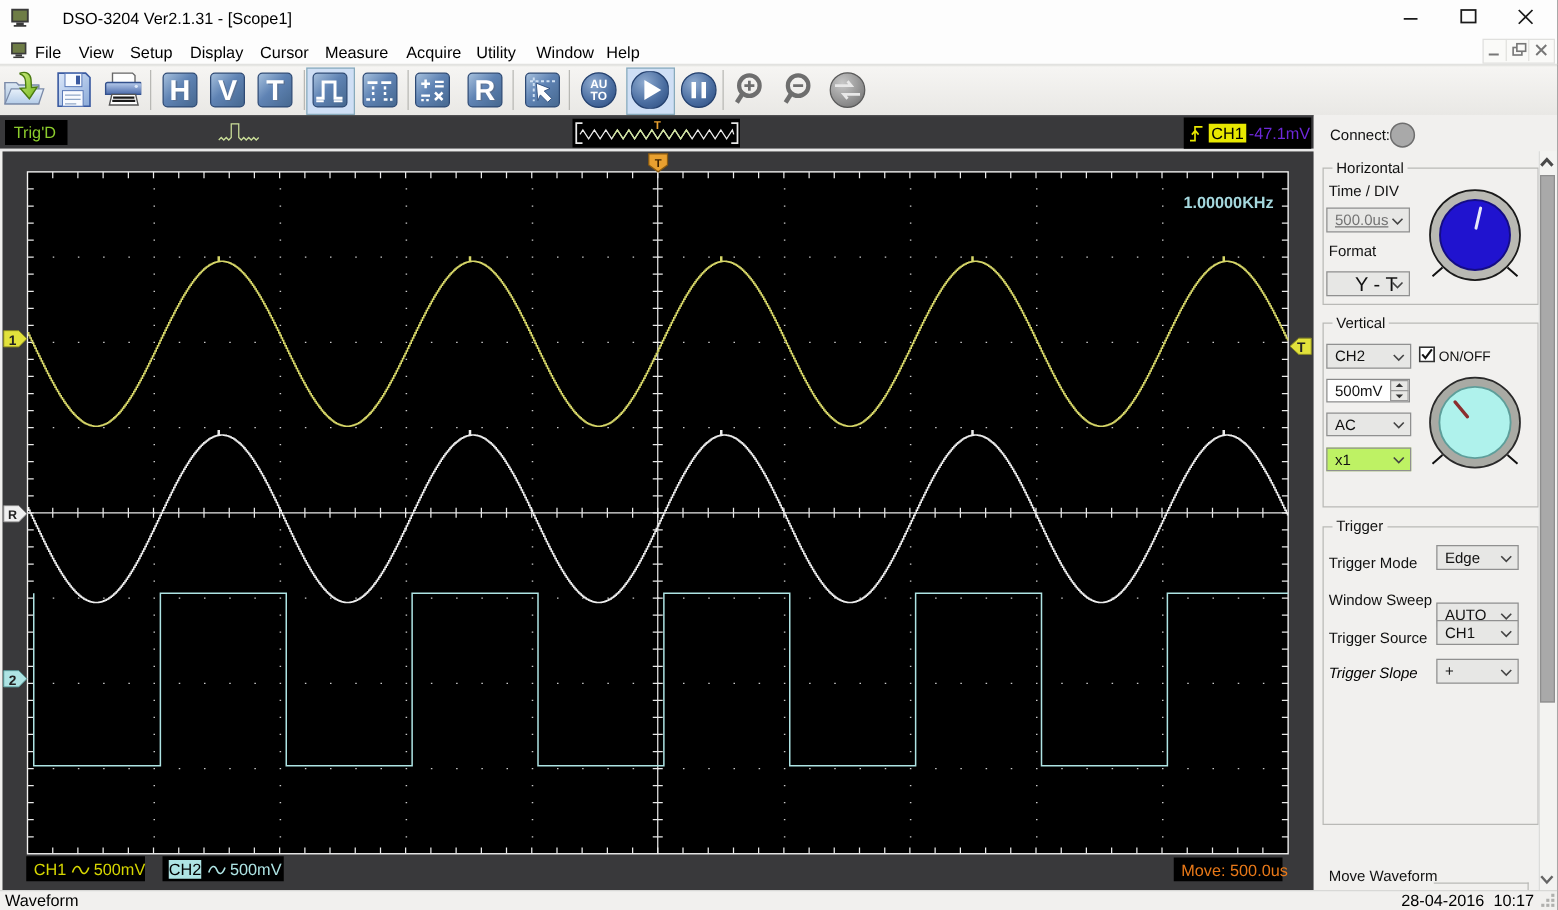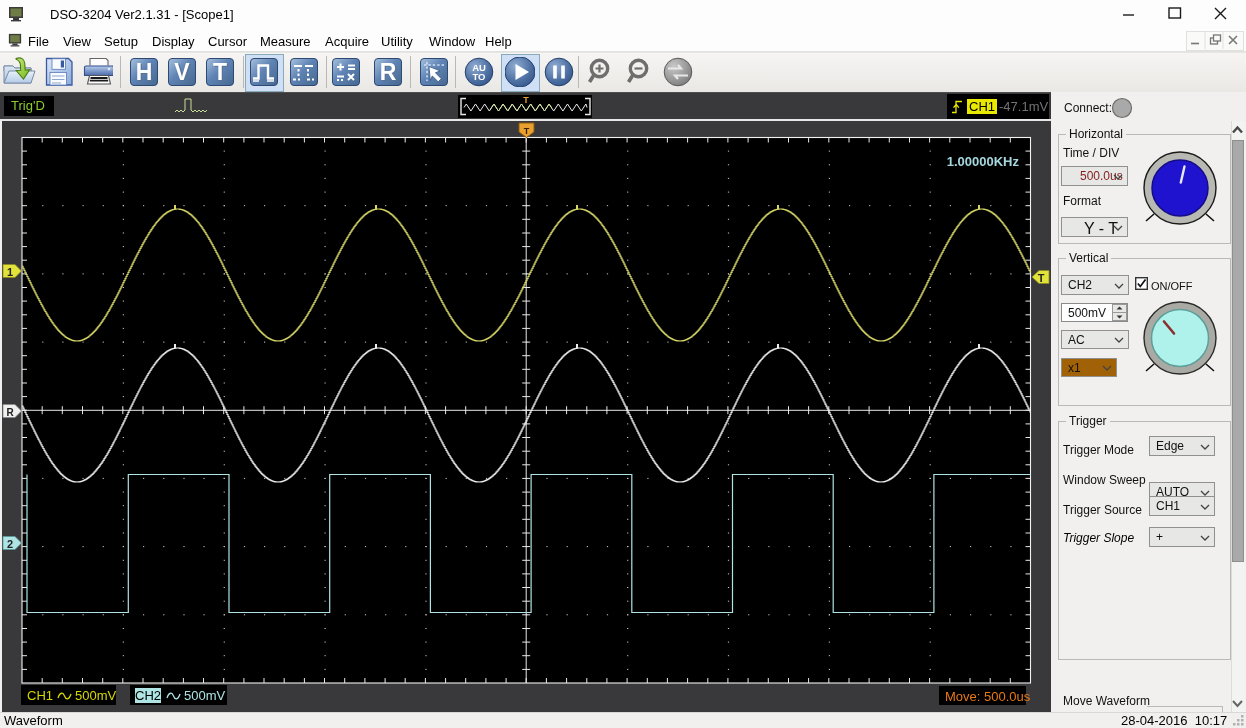--- a/index.html
+++ b/index.html
@@ -176,21 +176,21 @@
       <clipPath id="midclip">
         <rect x="490" y="96" width="62" height="20"></rect>
       </clipPath>
 <text x="526" y="103" font-size="9" font-weight="bold" fill="#e8a030" text-anchor="middle" font-family="Liberation Sans, sans-serif">T</text>
 </svg>
 <div style="position:absolute;left:947px;top:94px;width:102px;height:25px;background:#000;"></div>
 <svg style="position:absolute;left:951px;top:97px" width="14" height="19" viewBox="0 0 14 19">
 <path d="M1,15.5 h4 v-11 h6 M5.2,7.5 l-2.7,3.2 M5.2,7.5 l2.7,3.2" fill="none" stroke="#e8e800" stroke-width="1.3"></path>
 </svg>
 <span style="position:absolute;left:967px;top:99px;font-size:13px;color:#000;background:#e8e800;padding:0 2px;">CH1</span>
-<span style="position:absolute;left:999px;top:99px;font-size:13px;color:#737373;">-47.1mV</span>
+<span style="position:absolute;left:999px;top:99px;font-size:13px;color:#6d28d9;">-47.1mV</span>
 
 
 
 <svg style="position:absolute;left:0;top:121px" width="1053" height="591" viewBox="0 121 1053 591">
 <rect x="2" y="121" width="1049" height="591" fill="#39393b"></rect>
 <rect x="22" y="137.5" width="1008.5" height="545.5" fill="#000"></rect>
 <rect x="22" y="137.5" width="1008.5" height="545.5" fill="none" stroke="#f2f2f2" stroke-width="1.1"></rect>
 <path d="M122.8,151.1h1.2M122.8,164.8h1.2M122.8,178.4h1.2M122.8,192.1h1.2M122.8,205.7h1.2M122.8,219.3h1.2M122.8,233.0h1.2M122.8,246.6h1.2M122.8,260.2h1.2M122.8,273.9h1.2M122.8,287.5h1.2M122.8,301.1h1.2M122.8,314.8h1.2M122.8,328.4h1.2M122.8,342.1h1.2M122.8,355.7h1.2M122.8,369.3h1.2M122.8,383.0h1.2M122.8,396.6h1.2M122.8,410.2h1.2M122.8,423.9h1.2M122.8,437.5h1.2M122.8,451.2h1.2M122.8,464.8h1.2M122.8,478.4h1.2M122.8,492.1h1.2M122.8,505.7h1.2M122.8,519.3h1.2M122.8,533.0h1.2M122.8,546.6h1.2M122.8,560.3h1.2M122.8,573.9h1.2M122.8,587.5h1.2M122.8,601.2h1.2M122.8,614.8h1.2M122.8,628.5h1.2M122.8,642.1h1.2M122.8,655.7h1.2M122.8,669.4h1.2M223.7,151.1h1.2M223.7,164.8h1.2M223.7,178.4h1.2M223.7,192.1h1.2M223.7,205.7h1.2M223.7,219.3h1.2M223.7,233.0h1.2M223.7,246.6h1.2M223.7,260.2h1.2M223.7,273.9h1.2M223.7,287.5h1.2M223.7,301.1h1.2M223.7,314.8h1.2M223.7,328.4h1.2M223.7,342.1h1.2M223.7,355.7h1.2M223.7,369.3h1.2M223.7,383.0h1.2M223.7,396.6h1.2M223.7,410.2h1.2M223.7,423.9h1.2M223.7,437.5h1.2M223.7,451.2h1.2M223.7,464.8h1.2M223.7,478.4h1.2M223.7,492.1h1.2M223.7,505.7h1.2M223.7,519.3h1.2M223.7,533.0h1.2M223.7,546.6h1.2M223.7,560.3h1.2M223.7,573.9h1.2M223.7,587.5h1.2M223.7,601.2h1.2M223.7,614.8h1.2M223.7,628.5h1.2M223.7,642.1h1.2M223.7,655.7h1.2M223.7,669.4h1.2M324.5,151.1h1.2M324.5,164.8h1.2M324.5,178.4h1.2M324.5,192.1h1.2M324.5,205.7h1.2M324.5,219.3h1.2M324.5,233.0h1.2M324.5,246.6h1.2M324.5,260.2h1.2M324.5,273.9h1.2M324.5,287.5h1.2M324.5,301.1h1.2M324.5,314.8h1.2M324.5,328.4h1.2M324.5,342.1h1.2M324.5,355.7h1.2M324.5,369.3h1.2M324.5,383.0h1.2M324.5,396.6h1.2M324.5,410.2h1.2M324.5,423.9h1.2M324.5,437.5h1.2M324.5,451.2h1.2M324.5,464.8h1.2M324.5,478.4h1.2M324.5,492.1h1.2M324.5,505.7h1.2M324.5,519.3h1.2M324.5,533.0h1.2M324.5,546.6h1.2M324.5,560.3h1.2M324.5,573.9h1.2M324.5,587.5h1.2M324.5,601.2h1.2M324.5,614.8h1.2M324.5,628.5h1.2M324.5,642.1h1.2M324.5,655.7h1.2M324.5,669.4h1.2M425.4,151.1h1.2M425.4,164.8h1.2M425.4,178.4h1.2M425.4,192.1h1.2M425.4,205.7h1.2M425.4,219.3h1.2M425.4,233.0h1.2M425.4,246.6h1.2M425.4,260.2h1.2M425.4,273.9h1.2M425.4,287.5h1.2M425.4,301.1h1.2M425.4,314.8h1.2M425.4,328.4h1.2M425.4,342.1h1.2M425.4,355.7h1.2M425.4,369.3h1.2M425.4,383.0h1.2M425.4,396.6h1.2M425.4,410.2h1.2M425.4,423.9h1.2M425.4,437.5h1.2M425.4,451.2h1.2M425.4,464.8h1.2M425.4,478.4h1.2M425.4,492.1h1.2M425.4,505.7h1.2M425.4,519.3h1.2M425.4,533.0h1.2M425.4,546.6h1.2M425.4,560.3h1.2M425.4,573.9h1.2M425.4,587.5h1.2M425.4,601.2h1.2M425.4,614.8h1.2M425.4,628.5h1.2M425.4,642.1h1.2M425.4,655.7h1.2M425.4,669.4h1.2M627.1,151.1h1.2M627.1,164.8h1.2M627.1,178.4h1.2M627.1,192.1h1.2M627.1,205.7h1.2M627.1,219.3h1.2M627.1,233.0h1.2M627.1,246.6h1.2M627.1,260.2h1.2M627.1,273.9h1.2M627.1,287.5h1.2M627.1,301.1h1.2M627.1,314.8h1.2M627.1,328.4h1.2M627.1,342.1h1.2M627.1,355.7h1.2M627.1,369.3h1.2M627.1,383.0h1.2M627.1,396.6h1.2M627.1,410.2h1.2M627.1,423.9h1.2M627.1,437.5h1.2M627.1,451.2h1.2M627.1,464.8h1.2M627.1,478.4h1.2M627.1,492.1h1.2M627.1,505.7h1.2M627.1,519.3h1.2M627.1,533.0h1.2M627.1,546.6h1.2M627.1,560.3h1.2M627.1,573.9h1.2M627.1,587.5h1.2M627.1,601.2h1.2M627.1,614.8h1.2M627.1,628.5h1.2M627.1,642.1h1.2M627.1,655.7h1.2M627.1,669.4h1.2M727.9,151.1h1.2M727.9,164.8h1.2M727.9,178.4h1.2M727.9,192.1h1.2M727.9,205.7h1.2M727.9,219.3h1.2M727.9,233.0h1.2M727.9,246.6h1.2M727.9,260.2h1.2M727.9,273.9h1.2M727.9,287.5h1.2M727.9,301.1h1.2M727.9,314.8h1.2M727.9,328.4h1.2M727.9,342.1h1.2M727.9,355.7h1.2M727.9,369.3h1.2M727.9,383.0h1.2M727.9,396.6h1.2M727.9,410.2h1.2M727.9,423.9h1.2M727.9,437.5h1.2M727.9,451.2h1.2M727.9,464.8h1.2M727.9,478.4h1.2M727.9,492.1h1.2M727.9,505.7h1.2M727.9,519.3h1.2M727.9,533.0h1.2M727.9,546.6h1.2M727.9,560.3h1.2M727.9,573.9h1.2M727.9,587.5h1.2M727.9,601.2h1.2M727.9,614.8h1.2M727.9,628.5h1.2M727.9,642.1h1.2M727.9,655.7h1.2M727.9,669.4h1.2M828.8,151.1h1.2M828.8,164.8h1.2M828.8,178.4h1.2M828.8,192.1h1.2M828.8,205.7h1.2M828.8,219.3h1.2M828.8,233.0h1.2M828.8,246.6h1.2M828.8,260.2h1.2M828.8,273.9h1.2M828.8,287.5h1.2M828.8,301.1h1.2M828.8,314.8h1.2M828.8,328.4h1.2M828.8,342.1h1.2M828.8,355.7h1.2M828.8,369.3h1.2M828.8,383.0h1.2M828.8,396.6h1.2M828.8,410.2h1.2M828.8,423.9h1.2M828.8,437.5h1.2M828.8,451.2h1.2M828.8,464.8h1.2M828.8,478.4h1.2M828.8,492.1h1.2M828.8,505.7h1.2M828.8,519.3h1.2M828.8,533.0h1.2M828.8,546.6h1.2M828.8,560.3h1.2M828.8,573.9h1.2M828.8,587.5h1.2M828.8,601.2h1.2M828.8,614.8h1.2M828.8,628.5h1.2M828.8,642.1h1.2M828.8,655.7h1.2M828.8,669.4h1.2M929.6,151.1h1.2M929.6,164.8h1.2M929.6,178.4h1.2M929.6,192.1h1.2M929.6,205.7h1.2M929.6,219.3h1.2M929.6,233.0h1.2M929.6,246.6h1.2M929.6,260.2h1.2M929.6,273.9h1.2M929.6,287.5h1.2M929.6,301.1h1.2M929.6,314.8h1.2M929.6,328.4h1.2M929.6,342.1h1.2M929.6,355.7h1.2M929.6,369.3h1.2M929.6,383.0h1.2M929.6,396.6h1.2M929.6,410.2h1.2M929.6,423.9h1.2M929.6,437.5h1.2M929.6,451.2h1.2M929.6,464.8h1.2M929.6,478.4h1.2M929.6,492.1h1.2M929.6,505.7h1.2M929.6,519.3h1.2M929.6,533.0h1.2M929.6,546.6h1.2M929.6,560.3h1.2M929.6,573.9h1.2M929.6,587.5h1.2M929.6,601.2h1.2M929.6,614.8h1.2M929.6,628.5h1.2M929.6,642.1h1.2M929.6,655.7h1.2M929.6,669.4h1.2M42.2,205.7h1.2M62.3,205.7h1.2M82.5,205.7h1.2M102.7,205.7h1.2M122.8,205.7h1.2M143.0,205.7h1.2M163.2,205.7h1.2M183.4,205.7h1.2M203.5,205.7h1.2M223.7,205.7h1.2M243.9,205.7h1.2M264.0,205.7h1.2M284.2,205.7h1.2M304.4,205.7h1.2M324.5,205.7h1.2M344.7,205.7h1.2M364.9,205.7h1.2M385.1,205.7h1.2M405.2,205.7h1.2M425.4,205.7h1.2M445.6,205.7h1.2M465.7,205.7h1.2M485.9,205.7h1.2M506.1,205.7h1.2M526.2,205.7h1.2M546.4,205.7h1.2M566.6,205.7h1.2M586.8,205.7h1.2M606.9,205.7h1.2M627.1,205.7h1.2M647.3,205.7h1.2M667.4,205.7h1.2M687.6,205.7h1.2M707.8,205.7h1.2M727.9,205.7h1.2M748.1,205.7h1.2M768.3,205.7h1.2M788.5,205.7h1.2M808.6,205.7h1.2M828.8,205.7h1.2M849.0,205.7h1.2M869.1,205.7h1.2M889.3,205.7h1.2M909.5,205.7h1.2M929.6,205.7h1.2M949.8,205.7h1.2M970.0,205.7h1.2M990.2,205.7h1.2M1010.3,205.7h1.2M42.2,273.9h1.2M62.3,273.9h1.2M82.5,273.9h1.2M102.7,273.9h1.2M122.8,273.9h1.2M143.0,273.9h1.2M163.2,273.9h1.2M183.4,273.9h1.2M203.5,273.9h1.2M223.7,273.9h1.2M243.9,273.9h1.2M264.0,273.9h1.2M284.2,273.9h1.2M304.4,273.9h1.2M324.5,273.9h1.2M344.7,273.9h1.2M364.9,273.9h1.2M385.1,273.9h1.2M405.2,273.9h1.2M425.4,273.9h1.2M445.6,273.9h1.2M465.7,273.9h1.2M485.9,273.9h1.2M506.1,273.9h1.2M526.2,273.9h1.2M546.4,273.9h1.2M566.6,273.9h1.2M586.8,273.9h1.2M606.9,273.9h1.2M627.1,273.9h1.2M647.3,273.9h1.2M667.4,273.9h1.2M687.6,273.9h1.2M707.8,273.9h1.2M727.9,273.9h1.2M748.1,273.9h1.2M768.3,273.9h1.2M788.5,273.9h1.2M808.6,273.9h1.2M828.8,273.9h1.2M849.0,273.9h1.2M869.1,273.9h1.2M889.3,273.9h1.2M909.5,273.9h1.2M929.6,273.9h1.2M949.8,273.9h1.2M970.0,273.9h1.2M990.2,273.9h1.2M1010.3,273.9h1.2M42.2,342.1h1.2M62.3,342.1h1.2M82.5,342.1h1.2M102.7,342.1h1.2M122.8,342.1h1.2M143.0,342.1h1.2M163.2,342.1h1.2M183.4,342.1h1.2M203.5,342.1h1.2M223.7,342.1h1.2M243.9,342.1h1.2M264.0,342.1h1.2M284.2,342.1h1.2M304.4,342.1h1.2M324.5,342.1h1.2M344.7,342.1h1.2M364.9,342.1h1.2M385.1,342.1h1.2M405.2,342.1h1.2M425.4,342.1h1.2M445.6,342.1h1.2M465.7,342.1h1.2M485.9,342.1h1.2M506.1,342.1h1.2M526.2,342.1h1.2M546.4,342.1h1.2M566.6,342.1h1.2M586.8,342.1h1.2M606.9,342.1h1.2M627.1,342.1h1.2M647.3,342.1h1.2M667.4,342.1h1.2M687.6,342.1h1.2M707.8,342.1h1.2M727.9,342.1h1.2M748.1,342.1h1.2M768.3,342.1h1.2M788.5,342.1h1.2M808.6,342.1h1.2M828.8,342.1h1.2M849.0,342.1h1.2M869.1,342.1h1.2M889.3,342.1h1.2M909.5,342.1h1.2M929.6,342.1h1.2M949.8,342.1h1.2M970.0,342.1h1.2M990.2,342.1h1.2M1010.3,342.1h1.2M42.2,478.4h1.2M62.3,478.4h1.2M82.5,478.4h1.2M102.7,478.4h1.2M122.8,478.4h1.2M143.0,478.4h1.2M163.2,478.4h1.2M183.4,478.4h1.2M203.5,478.4h1.2M223.7,478.4h1.2M243.9,478.4h1.2M264.0,478.4h1.2M284.2,478.4h1.2M304.4,478.4h1.2M324.5,478.4h1.2M344.7,478.4h1.2M364.9,478.4h1.2M385.1,478.4h1.2M405.2,478.4h1.2M425.4,478.4h1.2M445.6,478.4h1.2M465.7,478.4h1.2M485.9,478.4h1.2M506.1,478.4h1.2M526.2,478.4h1.2M546.4,478.4h1.2M566.6,478.4h1.2M586.8,478.4h1.2M606.9,478.4h1.2M627.1,478.4h1.2M647.3,478.4h1.2M667.4,478.4h1.2M687.6,478.4h1.2M707.8,478.4h1.2M727.9,478.4h1.2M748.1,478.4h1.2M768.3,478.4h1.2M788.5,478.4h1.2M808.6,478.4h1.2M828.8,478.4h1.2M849.0,478.4h1.2M869.1,478.4h1.2M889.3,478.4h1.2M909.5,478.4h1.2M929.6,478.4h1.2M949.8,478.4h1.2M970.0,478.4h1.2M990.2,478.4h1.2M1010.3,478.4h1.2M42.2,546.6h1.2M62.3,546.6h1.2M82.5,546.6h1.2M102.7,546.6h1.2M122.8,546.6h1.2M143.0,546.6h1.2M163.2,546.6h1.2M183.4,546.6h1.2M203.5,546.6h1.2M223.7,546.6h1.2M243.9,546.6h1.2M264.0,546.6h1.2M284.2,546.6h1.2M304.4,546.6h1.2M324.5,546.6h1.2M344.7,546.6h1.2M364.9,546.6h1.2M385.1,546.6h1.2M405.2,546.6h1.2M425.4,546.6h1.2M445.6,546.6h1.2M465.7,546.6h1.2M485.9,546.6h1.2M506.1,546.6h1.2M526.2,546.6h1.2M546.4,546.6h1.2M566.6,546.6h1.2M586.8,546.6h1.2M606.9,546.6h1.2M627.1,546.6h1.2M647.3,546.6h1.2M667.4,546.6h1.2M687.6,546.6h1.2M707.8,546.6h1.2M727.9,546.6h1.2M748.1,546.6h1.2M768.3,546.6h1.2M788.5,546.6h1.2M808.6,546.6h1.2M828.8,546.6h1.2M849.0,546.6h1.2M869.1,546.6h1.2M889.3,546.6h1.2M909.5,546.6h1.2M929.6,546.6h1.2M949.8,546.6h1.2M970.0,546.6h1.2M990.2,546.6h1.2M1010.3,546.6h1.2M42.2,614.8h1.2M62.3,614.8h1.2M82.5,614.8h1.2M102.7,614.8h1.2M122.8,614.8h1.2M143.0,614.8h1.2M163.2,614.8h1.2M183.4,614.8h1.2M203.5,614.8h1.2M223.7,614.8h1.2M243.9,614.8h1.2M264.0,614.8h1.2M284.2,614.8h1.2M304.4,614.8h1.2M324.5,614.8h1.2M344.7,614.8h1.2M364.9,614.8h1.2M385.1,614.8h1.2M405.2,614.8h1.2M425.4,614.8h1.2M445.6,614.8h1.2M465.7,614.8h1.2M485.9,614.8h1.2M506.1,614.8h1.2M526.2,614.8h1.2M546.4,614.8h1.2M566.6,614.8h1.2M586.8,614.8h1.2M606.9,614.8h1.2M627.1,614.8h1.2M647.3,614.8h1.2M667.4,614.8h1.2M687.6,614.8h1.2M707.8,614.8h1.2M727.9,614.8h1.2M748.1,614.8h1.2M768.3,614.8h1.2M788.5,614.8h1.2M808.6,614.8h1.2M828.8,614.8h1.2M849.0,614.8h1.2M869.1,614.8h1.2M889.3,614.8h1.2M909.5,614.8h1.2M929.6,614.8h1.2M949.8,614.8h1.2M970.0,614.8h1.2M990.2,614.8h1.2M1010.3,614.8h1.2" stroke="#c9c9c9" stroke-width="1"></path>
 <path d="M526.2,137.5 V683 M22,410.3 H1030.5" stroke="#e8e8e8" stroke-width="1"></path>
 <path d="M42.2,137.5v5M42.2,683.0v-5M62.3,137.5v5M62.3,683.0v-5M82.5,137.5v5M82.5,683.0v-5M102.7,137.5v5M102.7,683.0v-5M122.8,137.5v5M122.8,683.0v-5M143.0,137.5v5M143.0,683.0v-5M163.2,137.5v5M163.2,683.0v-5M183.4,137.5v5M183.4,683.0v-5M203.5,137.5v5M203.5,683.0v-5M223.7,137.5v5M223.7,683.0v-5M243.9,137.5v5M243.9,683.0v-5M264.0,137.5v5M264.0,683.0v-5M284.2,137.5v5M284.2,683.0v-5M304.4,137.5v5M304.4,683.0v-5M324.5,137.5v5M324.5,683.0v-5M344.7,137.5v5M344.7,683.0v-5M364.9,137.5v5M364.9,683.0v-5M385.1,137.5v5M385.1,683.0v-5M405.2,137.5v5M405.2,683.0v-5M425.4,137.5v5M425.4,683.0v-5M445.6,137.5v5M445.6,683.0v-5M465.7,137.5v5M465.7,683.0v-5M485.9,137.5v5M485.9,683.0v-5M506.1,137.5v5M506.1,683.0v-5M526.2,137.5v5M526.2,683.0v-5M546.4,137.5v5M546.4,683.0v-5M566.6,137.5v5M566.6,683.0v-5M586.8,137.5v5M586.8,683.0v-5M606.9,137.5v5M606.9,683.0v-5M627.1,137.5v5M627.1,683.0v-5M647.3,137.5v5M647.3,683.0v-5M667.4,137.5v5M667.4,683.0v-5M687.6,137.5v5M687.6,683.0v-5M707.8,137.5v5M707.8,683.0v-5M727.9,137.5v5M727.9,683.0v-5M748.1,137.5v5M748.1,683.0v-5M768.3,137.5v5M768.3,683.0v-5M788.5,137.5v5M788.5,683.0v-5M808.6,137.5v5M808.6,683.0v-5M828.8,137.5v5M828.8,683.0v-5M849.0,137.5v5M849.0,683.0v-5M869.1,137.5v5M869.1,683.0v-5M889.3,137.5v5M889.3,683.0v-5M909.5,137.5v5M909.5,683.0v-5M929.6,137.5v5M929.6,683.0v-5M949.8,137.5v5M949.8,683.0v-5M970.0,137.5v5M970.0,683.0v-5M990.2,137.5v5M990.2,683.0v-5M1010.3,137.5v5M1010.3,683.0v-5M22.0,151.1h5M1030.5,151.1h-5M22.0,164.8h5M1030.5,164.8h-5M22.0,178.4h5M1030.5,178.4h-5M22.0,192.1h5M1030.5,192.1h-5M22.0,205.7h5M1030.5,205.7h-5M22.0,219.3h5M1030.5,219.3h-5M22.0,233.0h5M1030.5,233.0h-5M22.0,246.6h5M1030.5,246.6h-5M22.0,260.2h5M1030.5,260.2h-5M22.0,273.9h5M1030.5,273.9h-5M22.0,287.5h5M1030.5,287.5h-5M22.0,301.1h5M1030.5,301.1h-5M22.0,314.8h5M1030.5,314.8h-5M22.0,328.4h5M1030.5,328.4h-5M22.0,342.1h5M1030.5,342.1h-5M22.0,355.7h5M1030.5,355.7h-5M22.0,369.3h5M1030.5,369.3h-5M22.0,383.0h5M1030.5,383.0h-5M22.0,396.6h5M1030.5,396.6h-5M22.0,410.2h5M1030.5,410.2h-5M22.0,423.9h5M1030.5,423.9h-5M22.0,437.5h5M1030.5,437.5h-5M22.0,451.2h5M1030.5,451.2h-5M22.0,464.8h5M1030.5,464.8h-5M22.0,478.4h5M1030.5,478.4h-5M22.0,492.1h5M1030.5,492.1h-5M22.0,505.7h5M1030.5,505.7h-5M22.0,519.3h5M1030.5,519.3h-5M22.0,533.0h5M1030.5,533.0h-5M22.0,546.6h5M1030.5,546.6h-5M22.0,560.3h5M1030.5,560.3h-5M22.0,573.9h5M1030.5,573.9h-5M22.0,587.5h5M1030.5,587.5h-5M22.0,601.2h5M1030.5,601.2h-5M22.0,614.8h5M1030.5,614.8h-5M22.0,628.5h5M1030.5,628.5h-5M22.0,642.1h5M1030.5,642.1h-5M22.0,655.7h5M1030.5,655.7h-5M22.0,669.4h5M1030.5,669.4h-5M42.2,406.2v8M62.3,406.2v8M82.5,406.2v8M102.7,406.2v8M122.8,406.2v8M143.0,406.2v8M163.2,406.2v8M183.4,406.2v8M203.5,406.2v8M223.7,406.2v8M243.9,406.2v8M264.0,406.2v8M284.2,406.2v8M304.4,406.2v8M324.5,406.2v8M344.7,406.2v8M364.9,406.2v8M385.1,406.2v8M405.2,406.2v8M425.4,406.2v8M445.6,406.2v8M465.7,406.2v8M485.9,406.2v8M506.1,406.2v8M526.2,406.2v8M546.4,406.2v8M566.6,406.2v8M586.8,406.2v8M606.9,406.2v8M627.1,406.2v8M647.3,406.2v8M667.4,406.2v8M687.6,406.2v8M707.8,406.2v8M727.9,406.2v8M748.1,406.2v8M768.3,406.2v8M788.5,406.2v8M808.6,406.2v8M828.8,406.2v8M849.0,406.2v8M869.1,406.2v8M889.3,406.2v8M909.5,406.2v8M929.6,406.2v8M949.8,406.2v8M970.0,406.2v8M990.2,406.2v8M1010.3,406.2v8M522.2,151.1h8M522.2,164.8h8M522.2,178.4h8M522.2,192.1h8M522.2,205.7h8M522.2,219.3h8M522.2,233.0h8M522.2,246.6h8M522.2,260.2h8M522.2,273.9h8M522.2,287.5h8M522.2,301.1h8M522.2,314.8h8M522.2,328.4h8M522.2,342.1h8M522.2,355.7h8M522.2,369.3h8M522.2,383.0h8M522.2,396.6h8M522.2,410.2h8M522.2,423.9h8M522.2,437.5h8M522.2,451.2h8M522.2,464.8h8M522.2,478.4h8M522.2,492.1h8M522.2,505.7h8M522.2,519.3h8M522.2,533.0h8M522.2,546.6h8M522.2,560.3h8M522.2,573.9h8M522.2,587.5h8M522.2,601.2h8M522.2,614.8h8M522.2,628.5h8M522.2,642.1h8M522.2,655.7h8M522.2,669.4h8" stroke="#e8e8e8" stroke-width="1"></path>
@@ -215,21 +215,21 @@
       <path d="M1,7 C3,1 6,1 7.5,5 C9,9 12,9 14,3" fill="none" stroke="#d6d600" stroke-width="1.3"></path>
     </svg><span style="position:absolute;left:75px;top:688px;font-size:13px;color:#d6d600;">500mV</span><div style="position:absolute;left:130px;top:685px;width:97px;height:20px;background:#000;"></div><span style="position:absolute;left:135px;top:688px;font-size:13px;color:#000;background:#aee4e4;">CH2</span><svg style="position:absolute;left:166px;top:691px" width="15" height="10" viewBox="0 0 15 10">
       <path d="M1,7 C3,1 6,1 7.5,5 C9,9 12,9 14,3" fill="none" stroke="#aee4e4" stroke-width="1.3"></path>
     </svg><span style="position:absolute;left:184px;top:688px;font-size:13px;color:#aee4e4;">500mV</span><div style="position:absolute;left:939px;top:686px;width:87px;height:19px;background:#000;"></div><span style="position:absolute;left:945px;top:689px;font-size:13px;color:#e87818;">Move: 500.0us</span>
 
 
 <div style="position:absolute;left:1051px;top:92px;width:195px;height:620px;background:#f1f0ee;"></div>
 <span style="position:absolute;left:1064px;top:101px;font-size:12px;color:#111;">Connect:</span><svg style="position:absolute;left:1110px;top:96px" width="24" height="24" viewBox="0 0 24 24">
       <circle cx="12" cy="12" r="9.5" fill="#a9a9a9" stroke="#6e6e6e" stroke-width="1.2"></circle>
     </svg><div style="position:absolute;left:1058px;top:134px;width:173px;height:110px;border:1px solid #b9b9b6;box-sizing:border-box;"></div><span style="position:absolute;left:1066px;top:127px;font-size:12px;color:#111;background:#f1f0ee;padding:0 3px;">Horizontal</span><span style="position:absolute;left:1063px;top:146px;font-size:12px;color:#111;">Time / DIV</span><div style="position:absolute;left:1061px;top:166px;width:67px;height:20px;background:#e7e7e5;border:1px solid #909090;box-sizing:border-box;">
-      <span style="position:absolute;left:18px;top:2px;font-size:12px;color:#7f1d1d;">500.0us</span>
+      <span style="position:absolute;left:6px;top:2px;font-size:12px;color:#737373;text-decoration:underline;">500.0us</span>
       <svg style="position:absolute;right:4px;top:6px" width="10" height="8" viewBox="0 0 10 8">
         <path d="M1,2 L5,6 L9,2" fill="none" stroke="#444" stroke-width="1.3"></path>
       </svg>
     </div><span style="position:absolute;left:1063px;top:194px;font-size:12px;color:#111;">Format</span><div style="position:absolute;left:1061px;top:217px;width:67px;height:20px;background:#e7e7e5;border:1px solid #909090;box-sizing:border-box;">
       <span style="position:absolute;left:22px;top:2px;font-size:16px;color:#111;">Y - T</span>
       <svg style="position:absolute;right:4px;top:6px" width="10" height="8" viewBox="0 0 10 8">
         <path d="M1,2 L5,6 L9,2" fill="none" stroke="#444" stroke-width="1.3"></path>
       </svg>
     </div><svg style="position:absolute;left:1140px;top:148px" width="80" height="80" viewBox="0 0 80 80">
 <path d="M6,73 l8,-7 M66,66 l8,7" stroke="#111" stroke-width="1.6"></path>
@@ -249,21 +249,21 @@
     </div><svg style="position:absolute;left:1112px;top:304px" width="15" height="17" viewBox="0 0 15 17">
       <rect x="0.5" y="0.5" width="14" height="8" fill="#e7e7e5" stroke="#999" stroke-width="1"></rect>
       <rect x="0.5" y="8.5" width="14" height="8" fill="#e7e7e5" stroke="#999" stroke-width="1"></rect>
       <path d="M7.5,2.5 l3,3 h-6 Z" fill="#333"></path>
       <path d="M7.5,14.5 l-3,-3 h6 Z" fill="#333"></path>
     </svg><div style="position:absolute;left:1061px;top:330px;width:68px;height:19px;background:#e7e7e5;border:1px solid #909090;box-sizing:border-box;">
       <span style="position:absolute;left:6px;top:2px;font-size:12px;color:#111;">AC</span>
       <svg style="position:absolute;right:4px;top:5px" width="10" height="8" viewBox="0 0 10 8">
         <path d="M1,2 L5,6 L9,2" fill="none" stroke="#444" stroke-width="1.3"></path>
       </svg>
-    </div><div style="position:absolute;left:1061px;top:358px;width:56px;height:19px;background:#a16207;border:1px solid #909090;box-sizing:border-box;">
+    </div><div style="position:absolute;left:1061px;top:358px;width:68px;height:19px;background:#bef264;border:1px solid #909090;box-sizing:border-box;">
       <span style="position:absolute;left:6px;top:2px;font-size:12px;color:#111;">x1</span>
       <svg style="position:absolute;right:4px;top:5px" width="10" height="8" viewBox="0 0 10 8">
         <path d="M1,2 L5,6 L9,2" fill="none" stroke="#444" stroke-width="1.3"></path>
       </svg>
     </div><svg style="position:absolute;left:1140px;top:298px" width="80" height="80" viewBox="0 0 80 80">
 <path d="M6,73 l8,-7 M66,66 l8,7" stroke="#111" stroke-width="1.6"></path>
 <circle cx="40" cy="40" r="36" fill="#a9aaa4" stroke="#2a2a2a" stroke-width="1.4"></circle>
 <circle cx="40" cy="40" r="28.5" fill="#aff2ec" stroke="#5e9e9a" stroke-width="1.5"></circle>
 <path d="M24,23.5 L34,35.5" stroke="#8b2f2f" stroke-width="2.6" stroke-linecap="round"></path>
 </svg><div style="position:absolute;left:1058px;top:421px;width:173px;height:239px;border:1px solid #b9b9b6;box-sizing:border-box;"></div><span style="position:absolute;left:1066px;top:414px;font-size:12px;color:#111;background:#f1f0ee;padding:0 3px;">Trigger</span><span style="position:absolute;left:1063px;top:443px;font-size:12px;color:#111;">Trigger Mode</span><div style="position:absolute;left:1149px;top:436px;width:66px;height:20px;background:#e7e7e5;border:1px solid #909090;box-sizing:border-box;">

